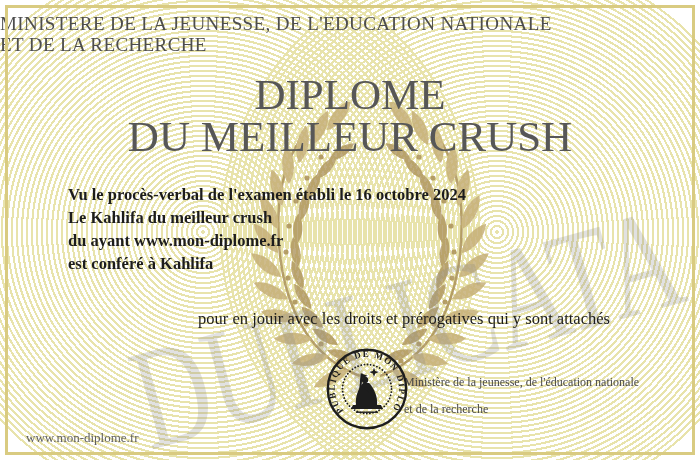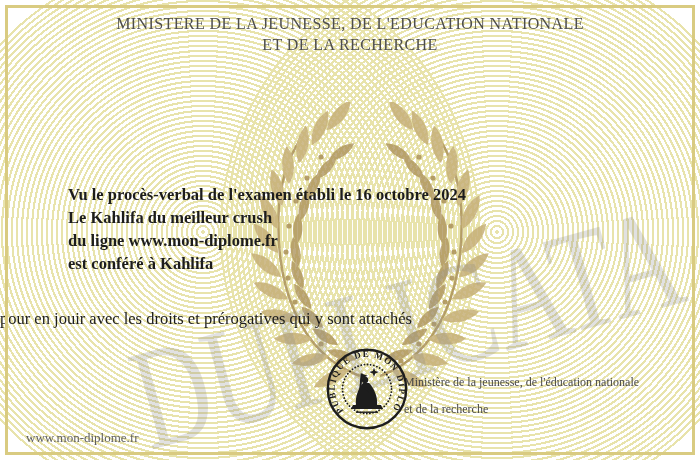--- a/index.html
+++ b/index.html
@@ -15,24 +15,24 @@
   .rosette{position:absolute;width:556px;height:556px;border-radius:50%;z-index:1;
     background:repeating-radial-gradient(circle at center, var(--ring) 0 2.1px, rgba(255,255,255,0) 2.1px 5px);}
   .rosette.left{left:-75px;top:-46px;}
   .rosette.right{left:219px;top:-46px;}
   
   .watermark-svg{position:absolute;left:100px;top:150px;z-index:3;pointer-events:none;}
   
   .wreath-svg{position:absolute;left:250px;top:102px;z-index:2;opacity:.85;}
   
   .txt{position:absolute;z-index:4;}
-  .header{left:0;width:700px;top:13px;text-align:center;font-size:16px;line-height:21px;color:var(--heading);letter-spacing:.4px;}
+  .header{left:0;width:700px;top:13px;font-size:19px;line-height:21px;color:var(--heading);letter-spacing:.4px;}
   .title{left:0;width:700px;top:74px;text-align:center;font-size:43px;line-height:42px;color:var(--title);}
   .body-block{left:68px;top:183px;font-size:16.5px;line-height:23px;color:var(--body-text);font-weight:bold;}
-  .rights{left:0;width:610px;top:309px;text-align:left;font-size:16.5px;color:var(--body-text);}
+  .rights{left:0;width:610px;top:309px;text-align:right;font-size:16.5px;color:var(--body-text);}
   .signature{left:130px;width:150px;top:367px;text-align:center;font-size:12px;color:var(--muted);}
   .ministry{left:404px;top:369px;font-size:12px;line-height:27px;color:#474747;}
   .footer-site{left:26px;top:430px;font-size:13px;color:#5f5f5f;}
   .serial{right:12px;top:426px;font-size:13.5px;color:#2b2b2b;text-align:right;}
   .seal-svg{position:absolute;left:325px;top:347px;z-index:5;}
 </style>
 </head>
 <body>
 
 <div class="certificate">
@@ -90,25 +90,29 @@
       </g>
     </g>
     <use href="#branch" transform="translate(240,0) scale(-1,1)"></use>
   </svg>
 
   <div class="txt header">
     <div>MINISTERE DE LA JEUNESSE, DE L'EDUCATION NATIONALE</div>
     <div>ET DE LA RECHERCHE</div>
   </div>
 
+  <div class="txt title">
+    <div>DIPLOME</div>
+    <div>DU MEILLEUR CRUSH</div>
+  </div>
 
   <div class="txt body-block">
     <div>Vu le procès-verbal de l'examen établi le 16 octobre 2024</div>
     <div>Le Kahlifa du meilleur crush</div>
-    <div>du ligne www.mon-diplome.fr</div>
+    <div>du ayant www.mon-diplome.fr</div>
     <div>est conféré à Kahlifa</div>
   </div>
 
   <div class="txt rights">pour en jouir avec les droits et prérogatives qui y sont attachés</div>
 
 
   <div class="txt ministry">
     <div>Ministère de la jeunesse, de l'éducation nationale</div>
     <div>et de la recherche</div>
   </div>

